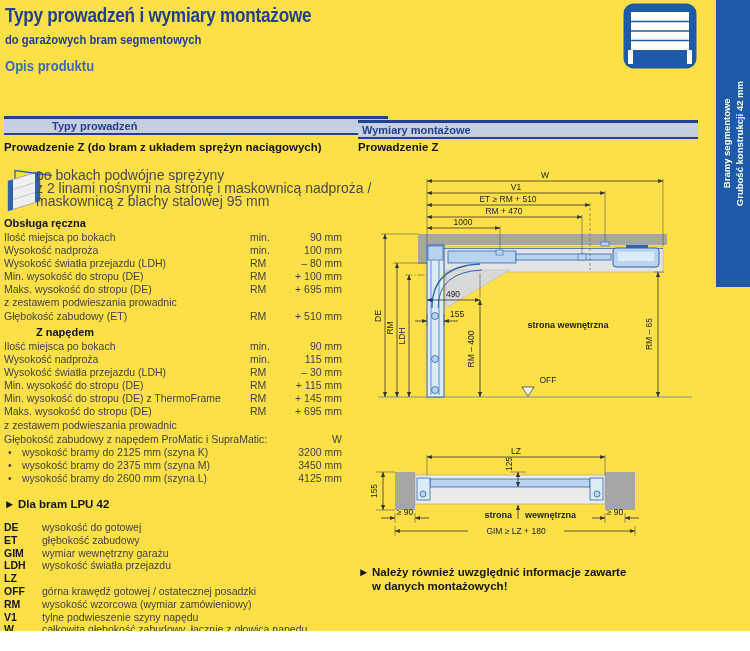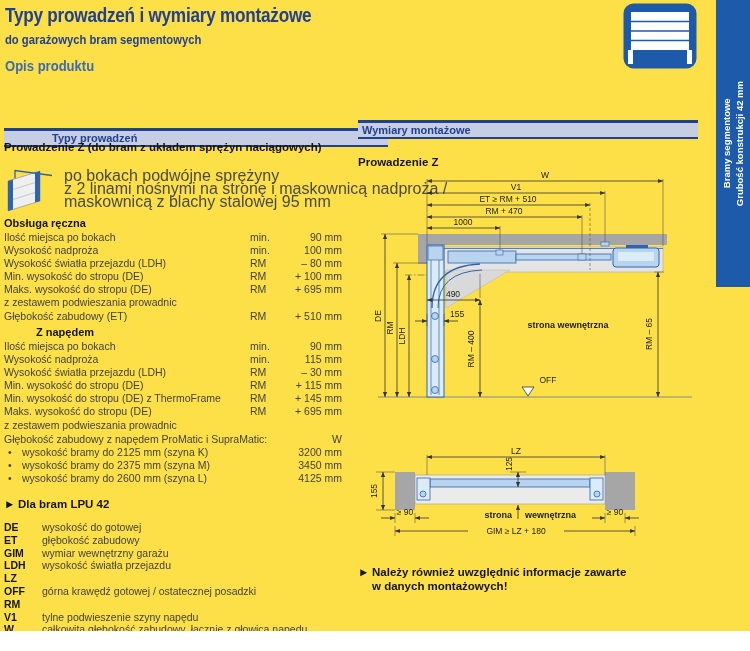--- a/index.html
+++ b/index.html
@@ -15,28 +15,28 @@
       transform:scaleX(0.9);transform-origin:0 50%;white-space:nowrap;}
   
   .side-tab{left:716px;top:0;width:34px;height:287px;background:#1d5aa9;
             display:flex;align-items:center;justify-content:center;}
   .side-tab .vtext{writing-mode:vertical-rl;transform:rotate(180deg);
             color:#fff;font-size:9.5px;font-weight:bold;line-height:13px;
             text-align:center;white-space:nowrap;}
   
   .bar{height:13px;background:#c5cee2;border-top:3px solid #23408f;border-bottom:2px solid #23408f;
        font-size:11px;font-weight:bold;color:#23408f;padding:1px 0 0 4px;width:336px;}
-  .bar-left{left:4px;top:128px;padding-left:48px;}
+  .bar-left{left:4px;top:116px;padding-left:48px;}
   .bar-right{left:358px;top:120px;}
   .subhead{font-size:11.5px;font-weight:bold;color:#141414;}
   .track-head{left:4px;top:141px;}
-  .draw-head{left:358px;top:156px;}
+  .draw-head{left:358px;top:141px;}
   
   .intro-icon{left:5px;top:166px;}
-  .intro-text{left:64px;top:169px;font-size:16px;line-height:13px;color:#4a4a4a;white-space:nowrap;}
+  .intro-text{left:36px;top:169px;font-size:14px;line-height:13px;color:#4a4a4a;white-space:nowrap;}
   
   .theading{left:4px;font-size:11px;font-weight:bold;color:#141414;}
   .tbl{left:4px;width:338px;font-size:10.5px;color:#424242;}
   .trow{display:flex;line-height:13.1px;}
   .tl{flex:1;white-space:nowrap;}
   .tref{width:34px;}
   .tv{width:58px;text-align:right;white-space:nowrap;}
   .bullet{width:14px;padding-left:4px;}
   .arrow-line{font-size:11.5px;font-weight:bold;color:#141414;display:flex;}
   .arrow-line .mk{width:14px;color:#111;}
@@ -226,20 +226,21 @@
       </div>
     <div class="lrow">
         <span class="labbr">LZ</span>
       </div>
     <div class="lrow">
         <span class="labbr">OFF</span>
         <span class="ldesc">górna krawędź gotowej / ostatecznej posadzki</span>
       </div>
     <div class="lrow">
         <span class="labbr">RM</span>
+        <span class="ldesc">wysokość wzorcowa (wymiar zamówieniowy)</span>
       </div>
     <div class="lrow">
         <span class="labbr">V1</span>
         <span class="ldesc">tylne podwieszenie szyny napędu</span>
       </div>
     <div class="lrow">
         <span class="labbr">W</span>
         <span class="ldesc">całkowita głębokość zabudowy, łącznie z głowicą napędu</span>
       </div>
   </div>

